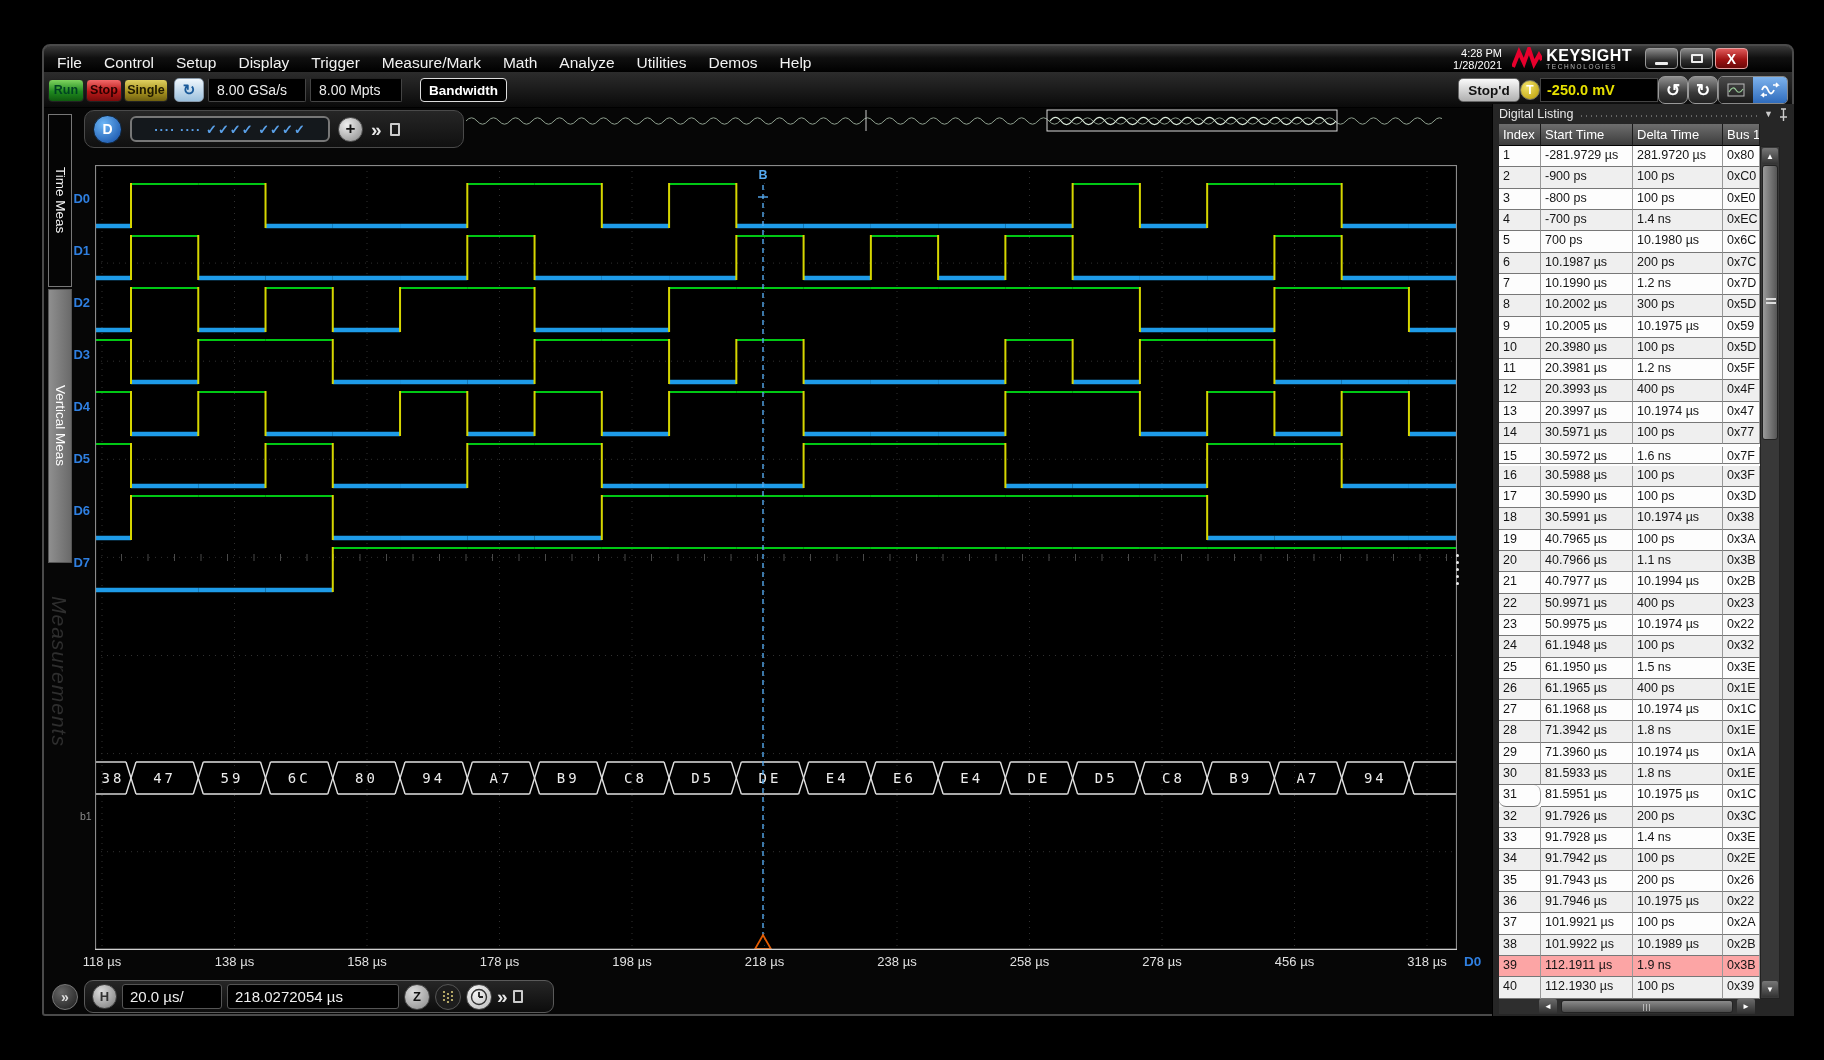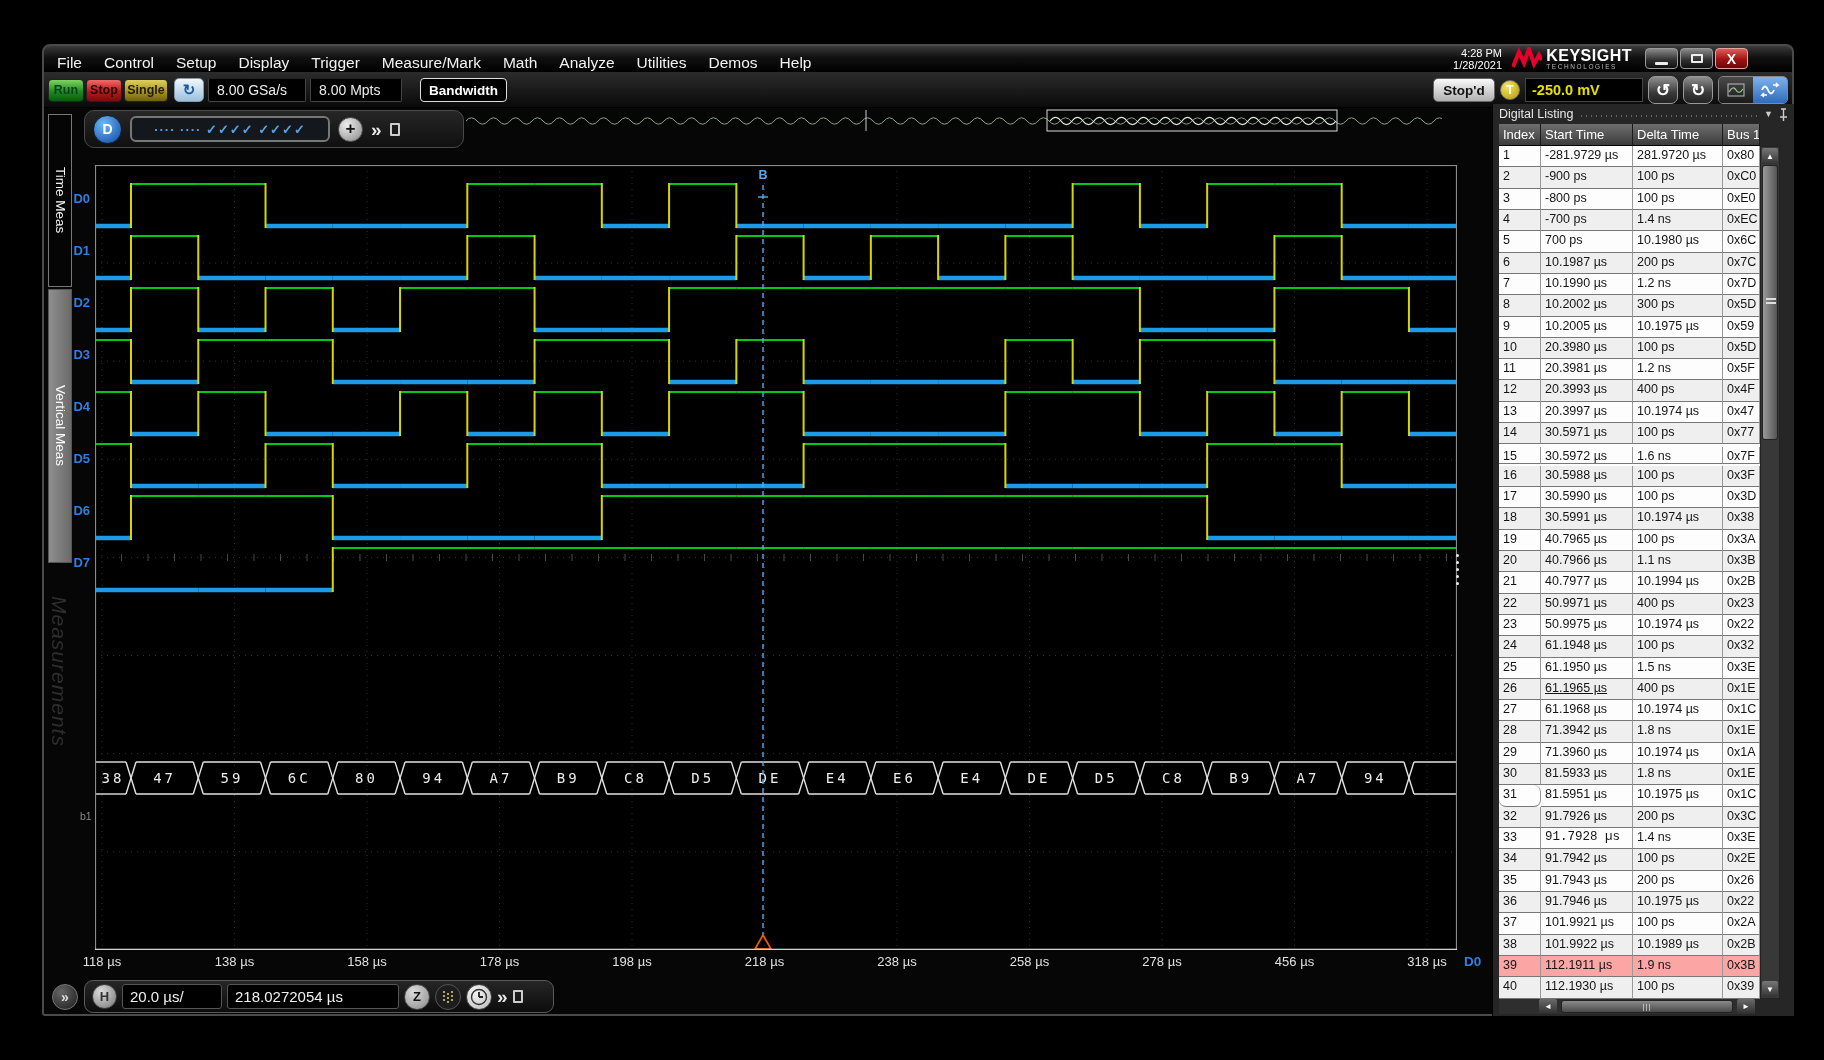--- a/index.html
+++ b/index.html
@@ -31,21 +31,21 @@
   .btn-stop{background:linear-gradient(#f26a6a,#b81818 55%,#7a0c0c);color:#2a0000;width:36px;}
   .btn-single{background:linear-gradient(#e0d060,#a89420 55%,#6f6010);color:#201a00;width:44px;}
   .btn-cam{width:30px;height:24px;margin-left:4px;border-radius:5px;border:1px solid #89a;
     background:linear-gradient(#f0f7fd,#9cc0dd);color:#1a5a9a;font-size:15px;font-weight:bold;
     display:flex;align-items:center;justify-content:center;}
   .tb-field{height:24px;background:#000;border:1px solid #444;border-top-color:#222;border-radius:2px;
     color:#ececec;font-size:14px;display:flex;align-items:center;padding:0 8px;}
   .btn-bw{height:24px;margin-left:16px;background:#000;border:1.5px solid #ddd;border-radius:4px;
     color:#fff;font-size:13.5px;font-weight:bold;padding:0 8px;display:flex;align-items:center;}
   .navwave{position:absolute;left:420px;top:36px;}
-  .tb-right{position:absolute;right:4px;top:4px;display:flex;align-items:center;gap:5px;}
+  .tb-right{position:absolute;right:4px;top:4px;display:flex;align-items:center;}
   .btn-stopd{width:62px;height:24px;border-radius:5px;border:1px solid #666;
     background:linear-gradient(#fafafa,#b0b0b0);color:#111;font-size:13.5px;font-weight:bold;
     display:flex;align-items:center;justify-content:center;}
   .t-circle{width:20px;height:20px;border-radius:50%;background:radial-gradient(circle at 35% 30%,#f2e36a,#b89a00);
     color:#fff;font-weight:bold;font-size:12px;display:flex;align-items:center;justify-content:center;border:1px solid #776;}
   .lvl-field{width:118px;height:24px;background:#000;border:1px solid #444;color:#e6e000;font-size:14.5px;
     font-weight:bold;display:flex;align-items:center;padding:0 6px;}
   .circ{width:30px;height:28px;border-radius:7px;border:1px solid #999;color:#fff;font-size:17px;font-weight:bold;
     background:linear-gradient(#909090,#3a3a3a 60%,#222);display:flex;align-items:center;justify-content:center;}
   .toggle{display:flex;width:70px;height:28px;border:1px solid #888;border-radius:5px;overflow:hidden;}
@@ -855,21 +855,21 @@
           <div class="tcell" style="width: 37px;">0x32</div>
         </div>
         <div class="trow" style="background: rgb(253, 253, 253);">
           <div class="tcell" style="width: 42px;">25</div>
           <div class="tcell" style="width: 92px;">61.1950 µs</div>
           <div class="tcell" style="width: 90px;">1.5 ns</div>
           <div class="tcell" style="width: 37px;">0x3E</div>
         </div>
         <div class="trow" style="background: rgb(239, 239, 239);">
           <div class="tcell" style="width: 42px;">26</div>
-          <div class="tcell" style="width: 92px; text-decoration: underline;">61.1965 µs</div>
+          <div class="tcell" style="width: 92px;">61.1965 µs</div>
           <div class="tcell" style="width: 90px;">400 ps</div>
           <div class="tcell" style="width: 37px;">0x1E</div>
         </div>
         <div class="trow" style="background: rgb(253, 253, 253);">
           <div class="tcell" style="width: 42px;">27</div>
           <div class="tcell" style="width: 92px;">61.1968 µs</div>
           <div class="tcell" style="width: 90px;">10.1974 µs</div>
           <div class="tcell" style="width: 37px;">0x1C</div>
         </div>
         <div class="trow" style="background: rgb(239, 239, 239);">
@@ -897,21 +897,21 @@
           <div class="tcell" style="width: 37px;">0x1C</div>
         </div>
         <div class="trow" style="background: rgb(239, 239, 239);">
           <div class="tcell" style="width: 42px;">32</div>
           <div class="tcell" style="width: 92px;">91.7926 µs</div>
           <div class="tcell" style="width: 90px;">200 ps</div>
           <div class="tcell" style="width: 37px;">0x3C</div>
         </div>
         <div class="trow" style="background: rgb(253, 253, 253);">
           <div class="tcell" style="width: 42px;">33</div>
-          <div class="tcell" style="width: 92px; font-family: Liberation Mono, monospace;">91.7928 µs</div>
+          <div class="tcell" style="width: 92px;">91.7928 µs</div>
           <div class="tcell" style="width: 90px;">1.4 ns</div>
           <div class="tcell" style="width: 37px;">0x3E</div>
         </div>
         <div class="trow" style="background: rgb(239, 239, 239);">
           <div class="tcell" style="width: 42px;">34</div>
           <div class="tcell" style="width: 92px;">91.7942 µs</div>
           <div class="tcell" style="width: 90px;">100 ps</div>
           <div class="tcell" style="width: 37px;">0x2E</div>
         </div>
         <div class="trow" style="background: rgb(253, 253, 253);">

